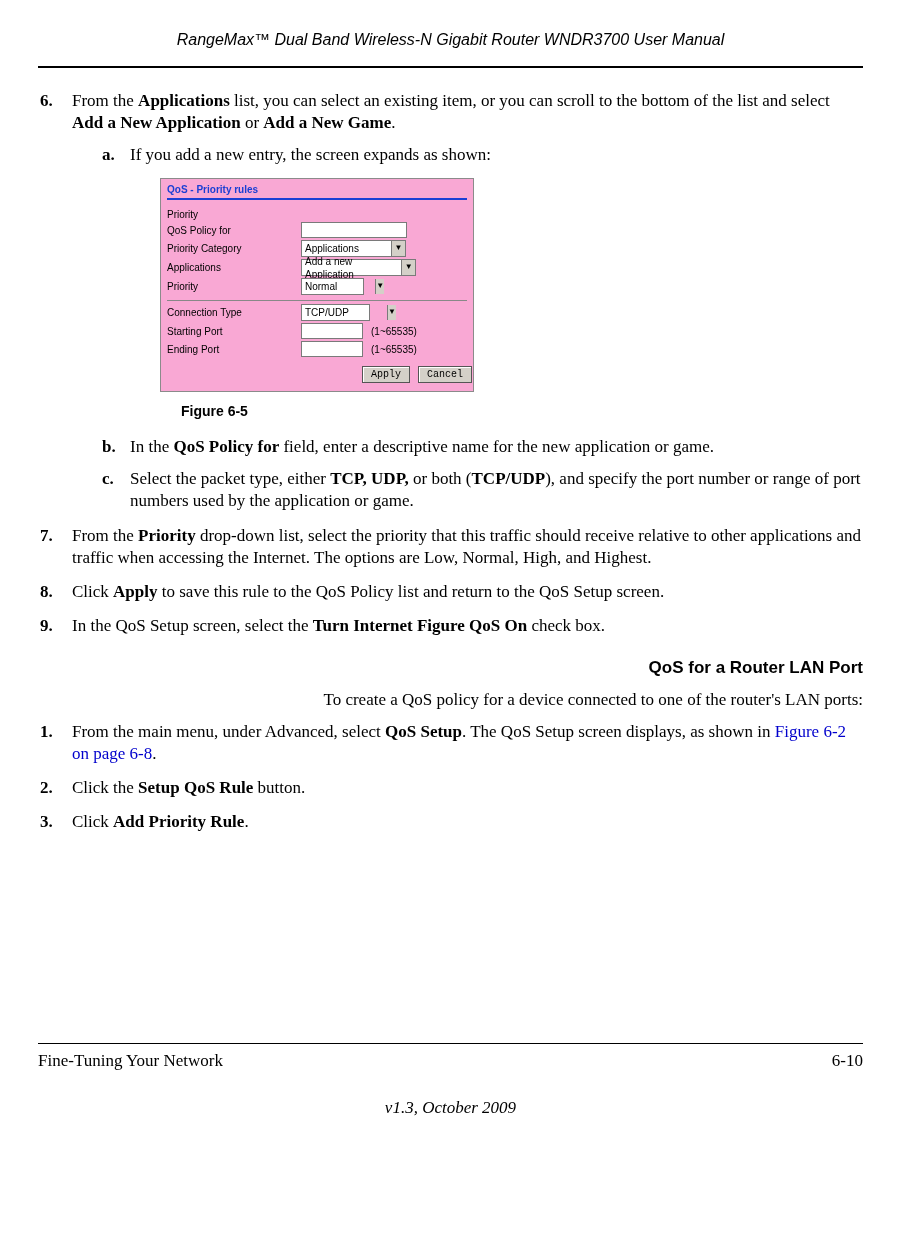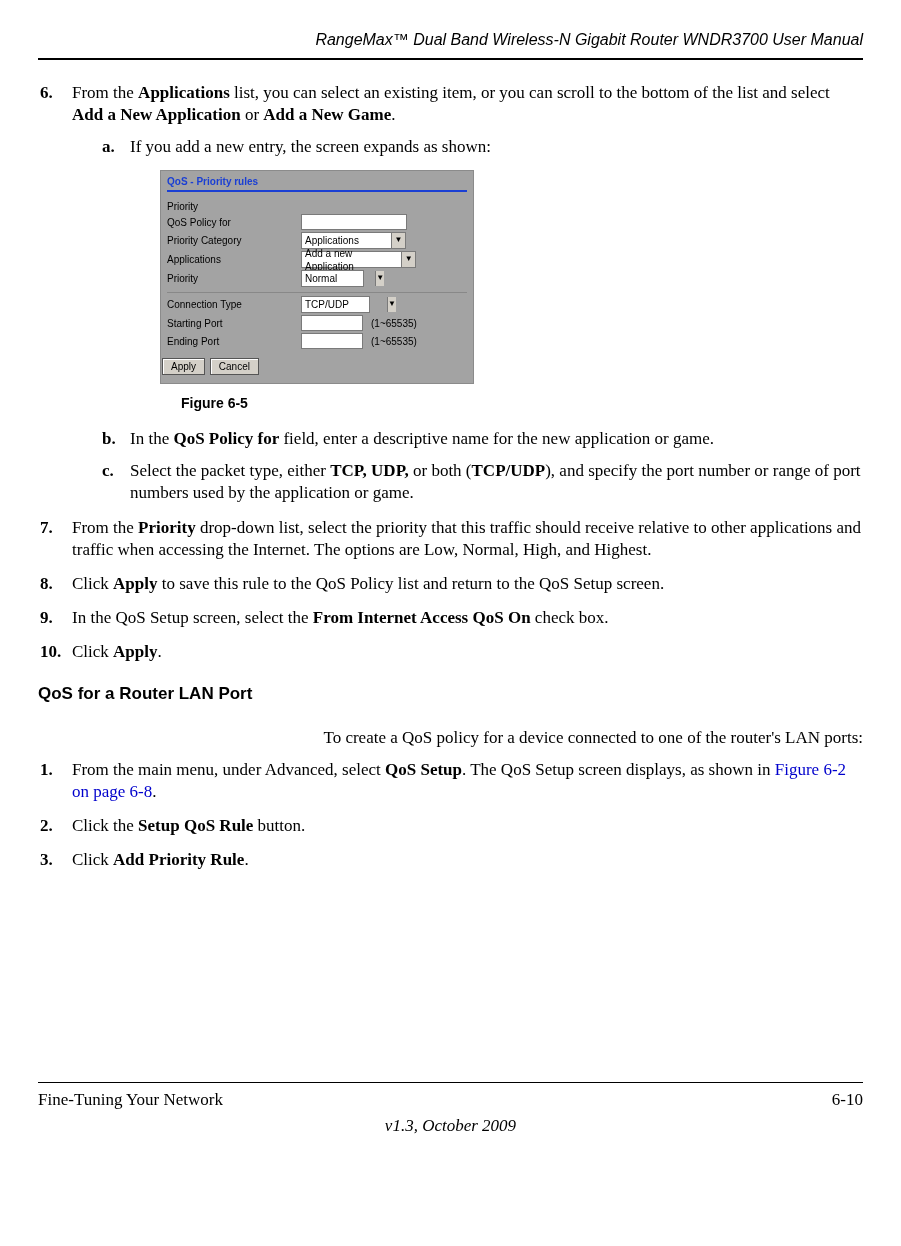--- a/index.html
+++ b/index.html
@@ -9,22 +9,22 @@
     margin: 0;
     padding: 30px 38px 20px 38px;
     line-height: 1.3;
     width: 901px;
     box-sizing: border-box;
   }
   .header-title {
     font-family: Arial, Helvetica, sans-serif;
     font-style: italic;
     font-size: 16px;
-    text-align: right;
-    margin-bottom: 7px;
+    text-align: center;
+    margin-bottom: 15px;
   }
   .hr {
     border-top: 2px solid #000;
     margin-bottom: 22px;
   }
   ol.main-list {
     padding-left: 0;
     margin: 0;
   }
   ol.main-list > li {
@@ -61,21 +61,22 @@
     font-family: Arial, Helvetica, sans-serif;
     font-weight: bold;
     font-size: 14px;
     margin-top: 10px;
     padding-left: 21px;
   }
   .section-head {
     font-family: Arial, Helvetica, sans-serif;
     font-weight: bold;
     font-size: 17px;
-    margin: 20px 0 22px 0;
+    margin: 20px 0 10px 0;
+    text-align: right;
   }
   .para {
     margin: 10px 0 10px 0;
     text-align: right;
   }
   .link {
     color: #0000cc;
   }
   .footer {
     margin-top: 210px;
@@ -85,29 +86,29 @@
     margin-bottom: 6px;
   }
   .footer-row {
     display: flex;
     justify-content: space-between;
     font-size: 17px;
   }
   .footer-version {
     text-align: center;
     font-style: italic;
-    margin-top: 4px;
+    margin-top: 24px;
     font-size: 17px;
   }
 
   
   .shot {
     width: 312px;
     border: 1px solid #8b8b8b;
-    background: #a3a3a3;
+    background: #f9a8d4;
     font-family: "MS Sans Serif", Tahoma, Arial, sans-serif;
     font-size: 10px;
     color: #000;
   }
   .shot-title {
     color: #1a3fd4;
     font-weight: bold;
     padding: 4px 6px 2px 6px;
     font-size: 10px;
   }
@@ -165,22 +166,23 @@
   }
   .shot-divider {
     border-top: 1px solid #888;
     margin: 4px 6px 2px 6px;
   }
   .shot-range {
     font-size: 10px;
     margin-left: 4px;
   }
   .shot-btnrow {
-    text-align: left;
+    text-align: right;
     padding: 8px 0 8px 0;
+    font-family: Liberation Mono, monospace;
   }
   .shot-btn {
     display: inline-block;
     border: 1px solid #555;
     background: #d4d0c8;
     font-size: 10px;
     padding: 1px 8px;
     margin: 0 1px;
     box-shadow: inset 1px 1px 0 #fff;
   }
@@ -290,30 +292,24 @@
   <li>
     <span class="num">8.</span>
     <span>
       <span>Click </span><span class="b">Apply</span><span> to save this rule to the QoS Policy list and return to the QoS Setup screen.</span>
     </span>
   </li>
 
   <li>
     <span class="num">9.</span>
     <span>
-      <span>In the QoS Setup screen, select the </span><span class="b">From Internet Access QoS On</span><span> check box.</span>
-    </span>
-  </li>
-
-  <li>
-    <span class="num">10.</span>
-    <span>
-      <span>Click </span><span class="b">Apply</span><span>.</span>
-    </span>
-  </li>
+      <span>In the QoS Setup screen, select the </span><span class="b">Turn Internet Figure QoS On</span><span> check box.</span>
+    </span>
+  </li>
+
 </ol>
 
 <div class="section-head">QoS for a Router LAN Port</div>
 <div class="para">To create a QoS policy for a device connected to one of the router's LAN ports:</div>
 
 <ol class="main-list">
   <li>
     <span class="num">1.</span>
     <span>
       <span>From the main menu, under Advanced, select </span><span class="b">QoS Setup</span><span>. The QoS Setup screen displays, as shown in </span><span class="link">Figure 6-2 on page 6-8</span><span>.</span>

